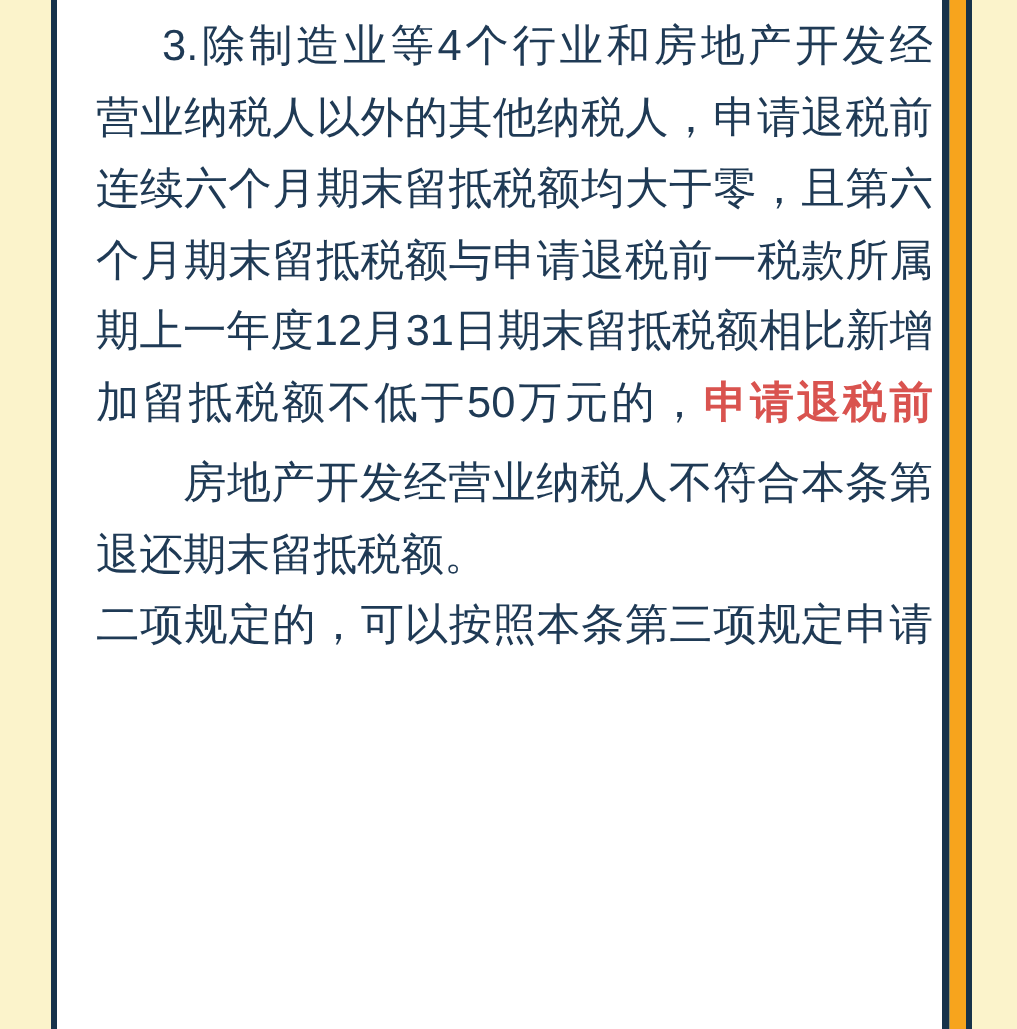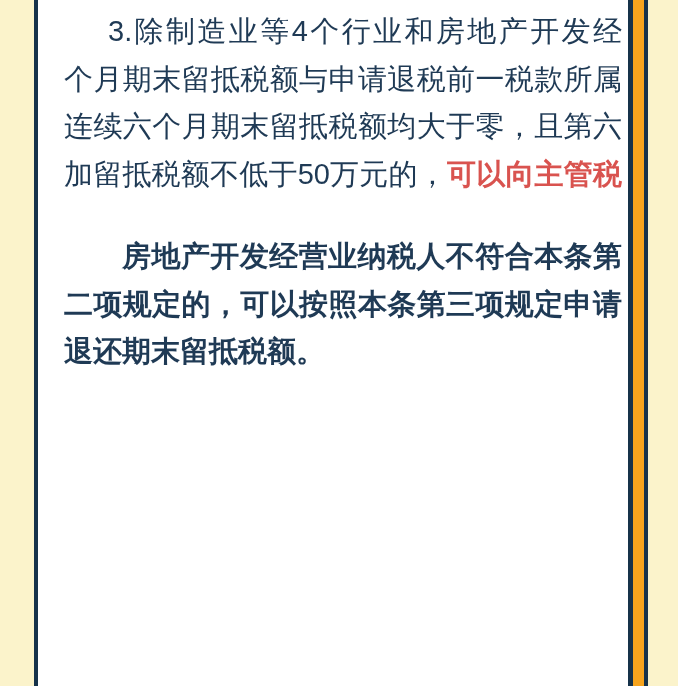--- a/index.html
+++ b/index.html
@@ -30,21 +30,21 @@
   .navy-rule-o   { width: 4px;  background: #16324A; }
   .right-margin  { flex: 1; background: #FBF3CB; }
 
   .article {
     padding: 8px 6px 0 26px;
     color: #1F3A55;
     font-size: 29px;
     font-weight: 400;
   }
   .para { margin: 0; padding: 0; }
-  .para + .para { margin-top: 35px; font-weight: bold; }
+  .para + .para { margin-top: 6px; }
   .line {
     height: 47.5px;
     line-height: 47.5px;
     text-align: justify;
     text-align-last: justify;
     white-space: nowrap;
   }
   .line.last {
     text-align-last: left;
   }
@@ -61,29 +61,31 @@
 <div class="page">
 
   <div class="strip left-margin"></div>
   <div class="strip navy-rule-l"></div>
 
   <div class="panel">
     <div class="article">
 
       <div class="para">
         <div class="line ind1"><span>3.除制造业等4个行业和房地产开发经</span></div>
+        <div class="line"><span>营业纳税人以外的其他纳税人，申请退税前</span></div>
+        <div class="line"><span>连续六个月期末留抵税额均大于零，且第六</span></div>
         <div class="line"><span>个月期末留抵税额与申请退税前一税款所属</span></div>
-        <div class="line"><span>连续六个月期末留抵税额均大于零，且第六</span></div>
-        <div class="line"><span>加留抵税额不低于50万元的，</span><span class="hl">可以向主管税</span></div>
+        <div class="line"><span>期上一年度12月31日期末留抵税额相比新增</span></div>
+        <div class="line"><span>加留抵税额不低于50万元的，</span><span class="hl">申请退税前</span></div>
       </div>
 
       <div class="para">
         <div class="line ind2"><span>房地产开发经营业纳税人不符合本条第</span></div>
+        <div class="line last"><span>退还期末留抵税额。</span></div>
         <div class="line"><span>二项规定的，可以按照本条第三项规定申请</span></div>
-        <div class="line last"><span>退还期末留抵税额。</span></div>
       </div>
 
     </div>
   </div>
 
   <div class="strip navy-rule-r"></div>
   <div class="strip accent-stripe"></div>
   <div class="strip navy-rule-o"></div>
   <div class="strip right-margin"></div>
 

